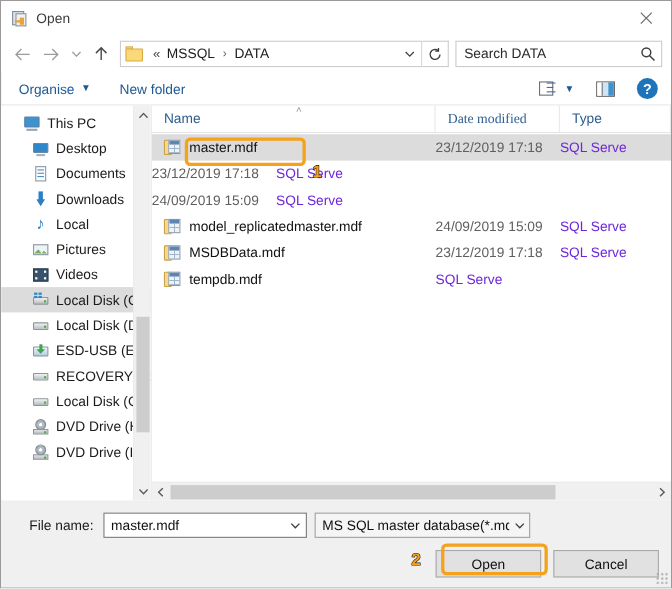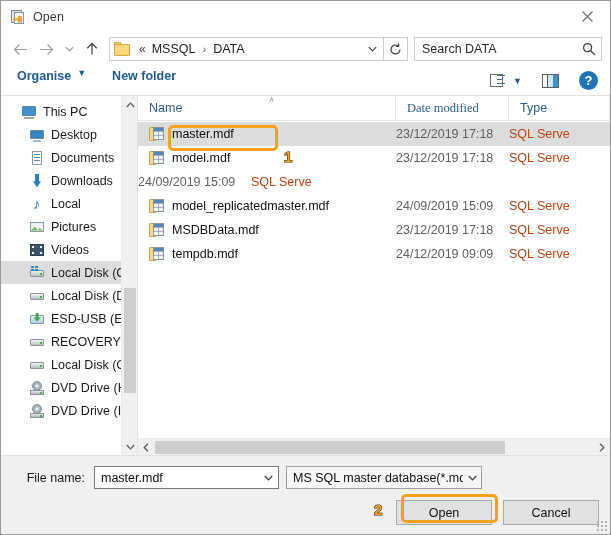--- a/index.html
+++ b/index.html
@@ -156,22 +156,22 @@
 
   
   .cmdbar {
     height: 30px; min-height: 30px;
     display: flex; align-items: center;
     padding: 0 8px 0 10px;
     border-bottom: 1px solid #e2e2e2;
   }
   .cmd-item {
     font-size: 12.5px; color: #1d5a96;
-    display: flex; 
-    padding: 0 6px; height: 24px; font-weight: bold;
+    display: flex; align-items: center;
+    padding: 0 6px; height: 24px;
   }
   .cmd-item .caret {
     margin-left: 6px; color: #1d5a96;
     font-size: 9px; line-height: 1;
   }
   .cmd-spacer { flex: 1; }
   .cmd-ico {
     height: 24px; display: flex; align-items: center;
     padding: 0 4px; color: #1d5a96;
   }
@@ -315,21 +315,21 @@
     display: flex; align-items: center;
     padding-left: 11px;
     color: #101010;
     white-space: nowrap; overflow: hidden;
   }
   .cell-date {
     width: 113px; min-width: 113px;
     color: #5f5f5f; white-space: nowrap;
   }
   .cell-type {
-    flex: 1; color: #c2410c; white-space: nowrap; overflow: hidden;
+    flex: 1; color: #6d28d9; white-space: nowrap; overflow: hidden;
   }
   .mdf-ico {
     width: 16px; height: 16px; margin-right: 7px; flex: none; position: relative;
   }
   .mdf-ico .back {
     position: absolute; left: 0; top: 1px; width: 7px; height: 14px;
     background: #f7d887; border: 1px solid #caa349; border-radius: 1px 0 0 1px;
   }
   .mdf-ico .front {
     position: absolute; left: 4px; top: 1px; width: 11px; height: 13px;
@@ -734,28 +734,20 @@
                 <span class="back"></span>
                 <span class="front"></span>
                 <span class="grid"></span>
               </span>
               <span>master.mdf</span>
             </div>
             <div class="cell-date">23/12/2019 17:18</div>
             <div class="cell-type">SQL Serve</div>
           </div>
           <div class="row">
-            <div class="cell-name">
-              <span class="mdf-ico">
-                <span class="back"></span>
-                <span class="front"></span>
-                <span class="grid"></span>
-              </span>
-              <span>model.mdf</span>
-            </div>
             <div class="cell-date">23/12/2019 17:18</div>
             <div class="cell-type">SQL Serve</div>
           </div>
           <div class="row">
             <div class="cell-date">24/09/2019 15:09</div>
             <div class="cell-type">SQL Serve</div>
           </div>
           <div class="row">
             <div class="cell-name">
               <span class="mdf-ico">
@@ -782,21 +774,20 @@
           </div>
           <div class="row">
             <div class="cell-name">
               <span class="mdf-ico">
                 <span class="back"></span>
                 <span class="front"></span>
                 <span class="grid"></span>
               </span>
               <span>tempdb.mdf</span>
             </div>
-            <div class="cell-date">24/12/2019 09:09</div>
             <div class="cell-type">SQL Serve</div>
           </div>
         </div>
 
       <div class="hscroll">
         <div class="hs-arrow">
           <svg width="7" height="9" viewBox="0 0 7 9">
               <path d="M5 0.8 L1.2 4.5 L5 8.2" fill="none" stroke="currentColor" stroke-width="1.3"></path>
             </svg>
         </div>

